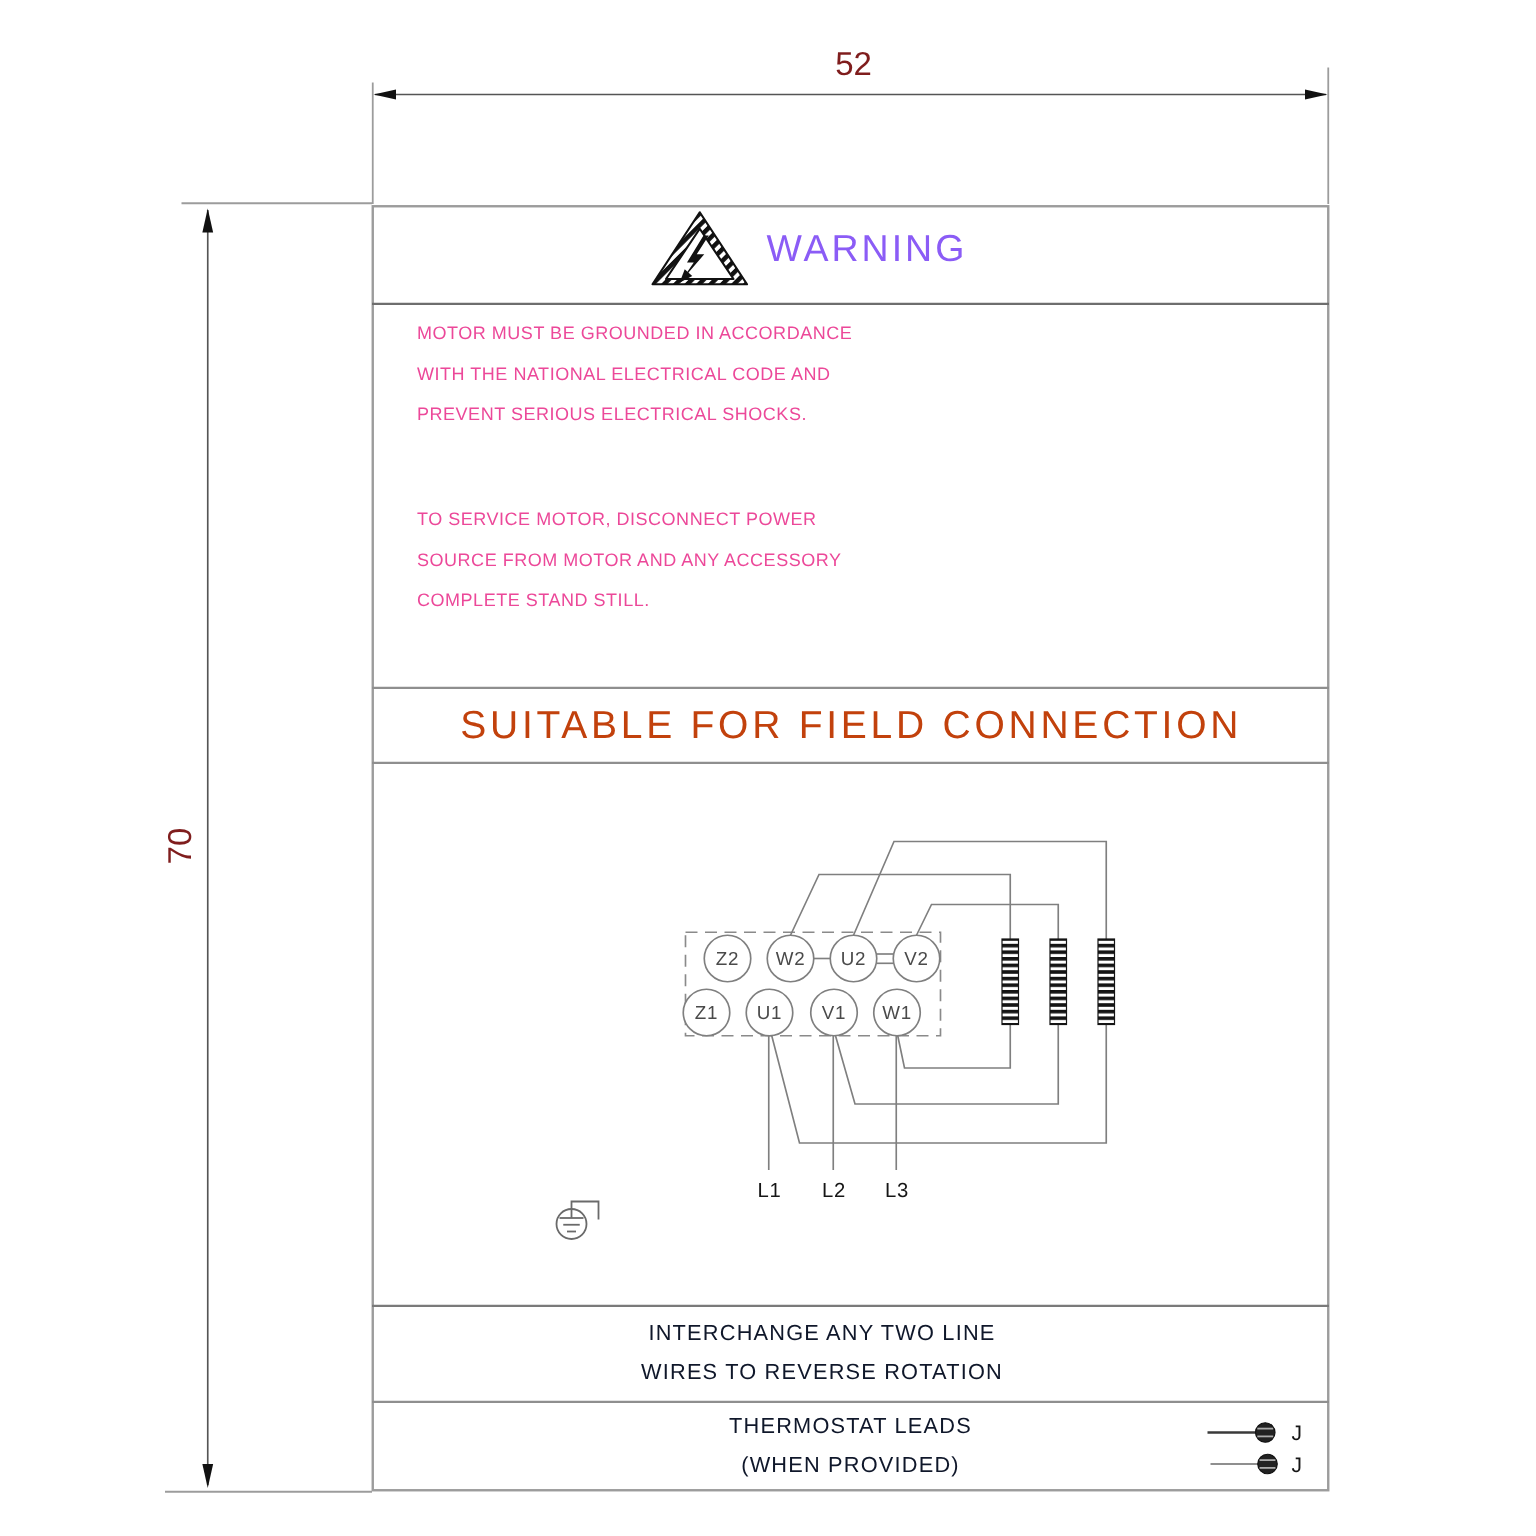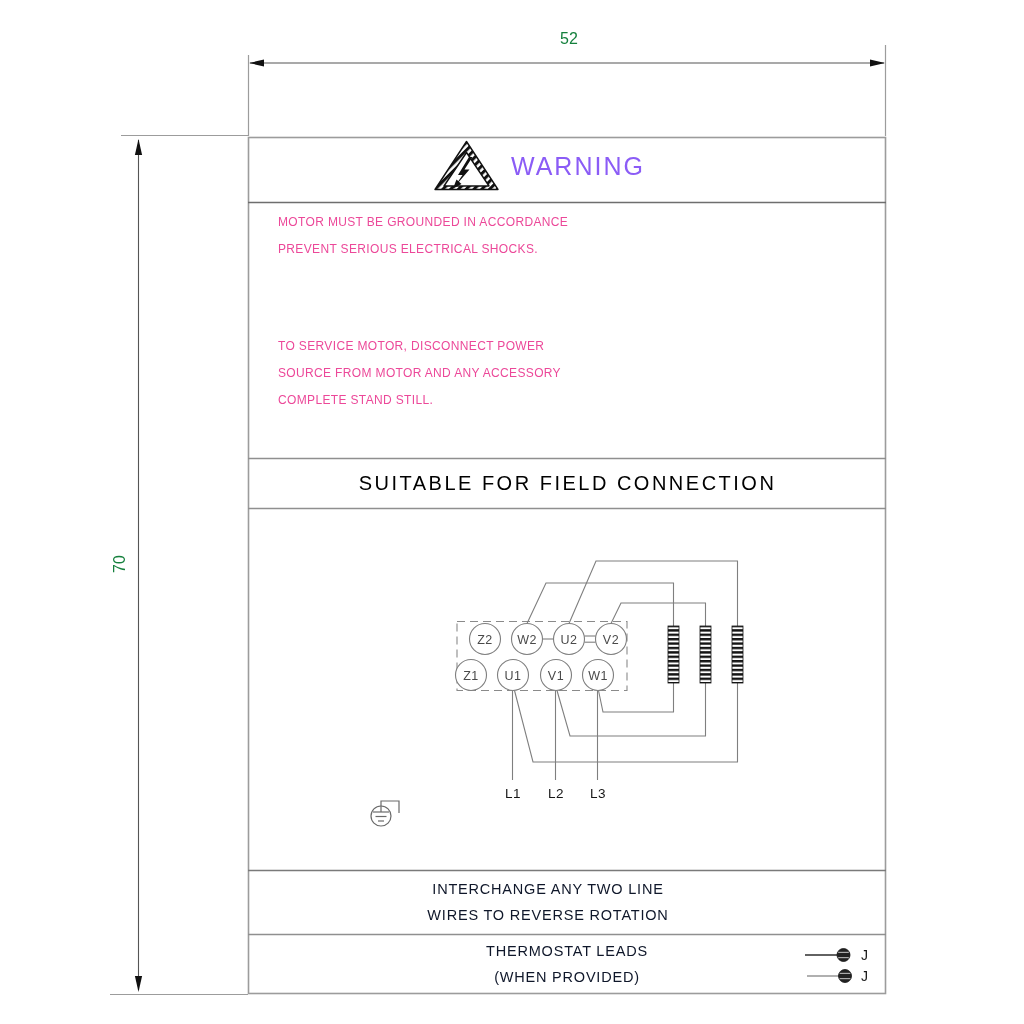--- a/index.html
+++ b/index.html
@@ -2,29 +2,29 @@
 <html><head>
 <meta charset="utf-8">
 <style>
   html,body{margin:0;padding:0;}
   body{
     width:1024px;height:1024px;background:#ffffff;
     font-family:"Liberation Sans", sans-serif;color:#1a1a1a;
     position:relative;overflow:hidden;
   }
   .abs{position:absolute;}
-  .dim-label{font-size:16px;color:#15803d;}
+  .dim-label{font-size:22px;color:#7f1d1d;}
   #dim52{left:548px;top:30px;width:42px;text-align:center;}
   #dim70{left:96px;top:540px;width:48px;height:48px;line-height:48px;text-align:center;transform:rotate(-90deg);}
   #warning-title{left:511px;top:152px;font-size:25px;letter-spacing:2px;color:#8b5cf6;}
   .body-text{font-size:12px;line-height:27px;letter-spacing:0.35px;color:#ec4899;white-space:nowrap;}
   #para-grounding{left:278px;top:209px;}
   #para-service{left:278px;top:333px;}
   #suitable-band{left:249px;top:459px;width:637px;height:49px;display:flex;align-items:center;justify-content:center;}
-  #suitable-band .t{font-size:20px;letter-spacing:2.5px;color:#000000;white-space:nowrap;}
+  #suitable-band .t{font-size:26px;letter-spacing:2.5px;color:#c2410c;white-space:nowrap;}
   #interchange-note{left:248px;top:871px;width:600px;height:62px;display:flex;flex-direction:column;align-items:center;justify-content:center;}
   .note-line{font-size:14.5px;line-height:26px;letter-spacing:0.8px;color:#0f172a;white-space:nowrap;text-align:center;}
   #thermostat-note{left:248px;top:935px;width:638px;height:58px;display:flex;flex-direction:column;align-items:center;justify-content:center;}
   svg{position:absolute;left:0;top:0;}
   svg text{font-family:"Liberation Sans", sans-serif;}
   .term-label{font-size:12.5px;fill:#4a4a4a;letter-spacing:0.5px;}
   .line-label{font-size:13.5px;fill:#161616;letter-spacing:0.5px;}
   .j-label{font-size:14px;fill:#161616;}
 </style>
 </head>
@@ -158,20 +158,21 @@
   </g>
 </svg>
 
 <div id="dim52" class="abs dim-label">52</div>
 <div id="dim70" class="abs dim-label">70</div>
 
 <div id="warning-title" class="abs">WARNING</div>
 
 <div id="para-grounding" class="abs body-text">
   <div>MOTOR MUST BE GROUNDED IN ACCORDANCE</div>
+  <div>WITH THE NATIONAL ELECTRICAL CODE AND</div>
   <div>PREVENT SERIOUS ELECTRICAL SHOCKS.</div>
 </div>
 
 <div id="para-service" class="abs body-text">
   <div>TO SERVICE MOTOR, DISCONNECT POWER</div>
   <div>SOURCE FROM MOTOR AND ANY ACCESSORY</div>
   <div>COMPLETE STAND STILL.</div>
 </div>
 
 <div id="suitable-band" class="abs">

